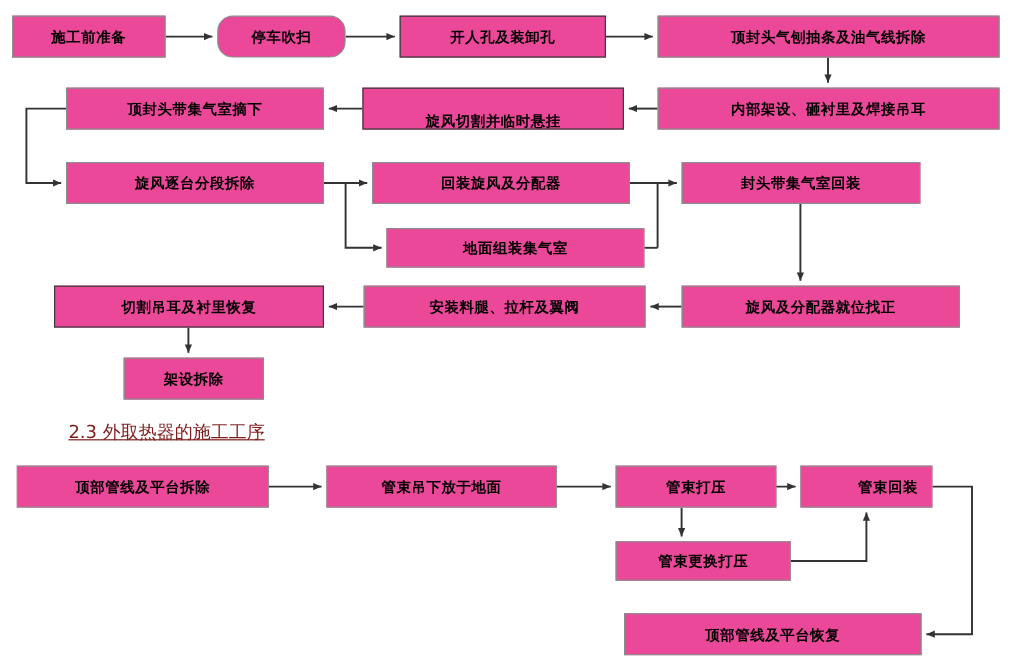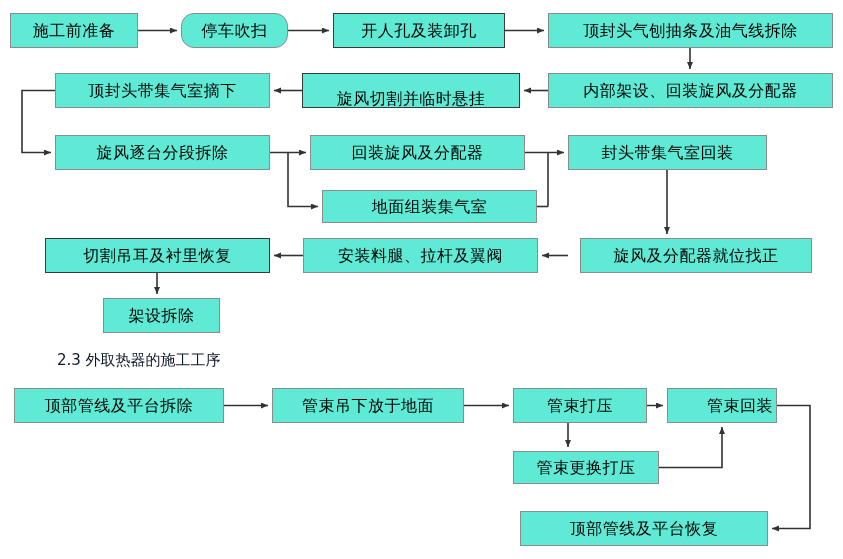--- a/index.html
+++ b/index.html
@@ -17,39 +17,41 @@
   #canvas {
     position: absolute;
     left: 0;
     top: 0;
     width: 843px;
     height: 559px;
   }
   .flow-box {
     position: absolute;
     box-sizing: border-box;
-    background: #5eead4;
+    background: #ec4899;
     border: 1px solid #8c8c8c;
     display: flex;
     align-items: center;
     justify-content: center;
     color: #000000;
-    font-size: 16px;
+    font-size: 12px;
     line-height: 1;
     letter-spacing: 0.5px;
     white-space: nowrap;
+    font-weight: bold;
   }
   .flow-box.bold-border {
     border: 1.6px solid #3a3a3a;
   }
   .section-heading {
     position: absolute;
-    color: #0f172a;
+    color: #7f1d1d;
     font-size: 15px;
     white-space: nowrap;
+    text-decoration: underline;
   }
 </style>
 </head>
 <body>
 
 <svg id="canvas" viewBox="0 0 843 559" xmlns="http://www.w3.org/2000/svg">
   <defs>
     <marker id="arrow" markerWidth="8" markerHeight="8" refX="7" refY="3" orient="auto" markerUnits="userSpaceOnUse">
       <path d="M0,0 L7,3 L0,6 z" fill="#333333"></path>
     </marker>
@@ -91,21 +93,21 @@
     <span>停车吹扫</span>
   </div>
 <div class="flow-box bold-border" style="left:333px; top:13px;  width:172px; height:35px;">
     <span>开人孔及装卸孔</span>
   </div>
 <div class="flow-box" style="left:548px; top:13px;  width:285px; height:35px;">
     <span>顶封头气刨抽条及油气线拆除</span>
   </div>
 
 <div class="flow-box" style="left:548px; top:73px;  width:285px; height:35px;">
-    <span>内部架设、回装旋风及分配器</span>
+    <span>内部架设、砸衬里及焊接吊耳</span>
   </div>
 <div class="flow-box bold-border" style="left:302px; top:73px;  width:218px; height:35px;align-items:flex-end;">
     <span>旋风切割并临时悬挂</span>
   </div>
 <div class="flow-box" style="left:55px;  top:73px;  width:215px; height:35px;">
     <span>顶封头带集气室摘下</span>
   </div>
 
 <div class="flow-box" style="left:55px;  top:135px; width:215px; height:35px;">
     <span>旋风逐台分段拆除</span>
@@ -114,21 +116,21 @@
     <span>回装旋风及分配器</span>
   </div>
 <div class="flow-box" style="left:568px; top:135px; width:199px; height:35px;">
     <span>封头带集气室回装</span>
   </div>
 
 <div class="flow-box" style="left:322px; top:190px; width:215px; height:33px;">
     <span>地面组装集气室</span>
   </div>
 
-<div class="flow-box" style="left:568px; top:238px; width:232px; height:35px;margin-left:12px;">
+<div class="flow-box" style="left:568px; top:238px; width:232px; height:35px;">
     <span>旋风及分配器就位找正</span>
   </div>
 <div class="flow-box" style="left:303px; top:238px; width:235px; height:35px;">
     <span>安装料腿、拉杆及翼阀</span>
   </div>
 <div class="flow-box bold-border" style="left:45px;  top:238px; width:225px; height:35px;">
     <span>切割吊耳及衬里恢复</span>
   </div>
 
 <div class="flow-box" style="left:103px; top:298px; width:117px; height:35px;">

